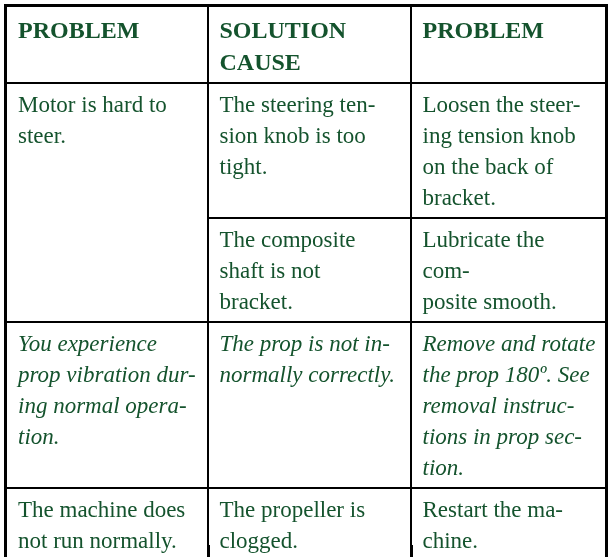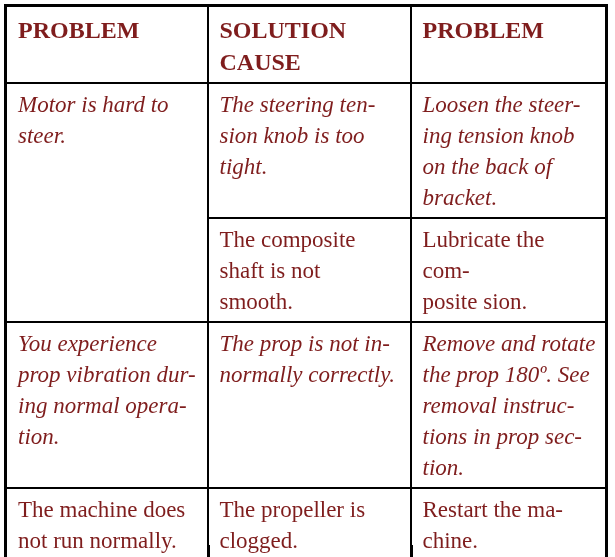--- a/index.html
+++ b/index.html
@@ -6,21 +6,21 @@
     margin: 0;
     padding: 0;
     background: #ffffff;
   }
   .page {
     position: relative;
     width: 615px;
     height: 557px;
     background: #ffffff;
     font-family: "Liberation Serif", "DejaVu Serif", serif;
-    color: #7f1d1d;
+    color: #14532d;
     overflow: hidden;
   }
   table.trouble {
     position: absolute;
     left: 4px;
     top: 4px;
     border-collapse: collapse;
     table-layout: fixed;
     width: 601px;
   }
@@ -41,21 +41,21 @@
   }
   
   table.trouble { border: 3px solid #000000; }
   table.trouble th {
     font-weight: bold;
     font-size: 24px;
     line-height: 32px;
     padding-top: 7px;
   }
   tr.row-header   { height: 71px; }
-  tr.row-1a       { height: 112px; font-style: italic; }
+  tr.row-1a       { height: 112px; }
   tr.row-1b       { height: 101px; }
   tr.row-2        { height: 164px; font-style: italic; }
   tr.row-3        { height: 69px; }
   td.problem-span {
     vertical-align: middle;
   }
   
   .stub {
     position: absolute;
     width: 2px;
@@ -90,23 +90,23 @@
 sion knob is too
 tight.</td>
       <td>Loosen the steer-
 ing tension knob
 on the back of
 bracket.</td>
     </tr>
     <tr class="row-1b">
       <td>The composite
 shaft is not
-smooth.</td>
+bracket.</td>
       <td>Lubricate the com-
-posite sion.</td>
+posite smooth.</td>
     </tr>
     <tr class="row-2">
       <td>You experience
 prop vibration dur-
 ing normal opera-
 tion.</td>
       <td>The prop is not in-
 normally correctly.</td>
       <td>Remove and rotate
 the prop 180º. See

